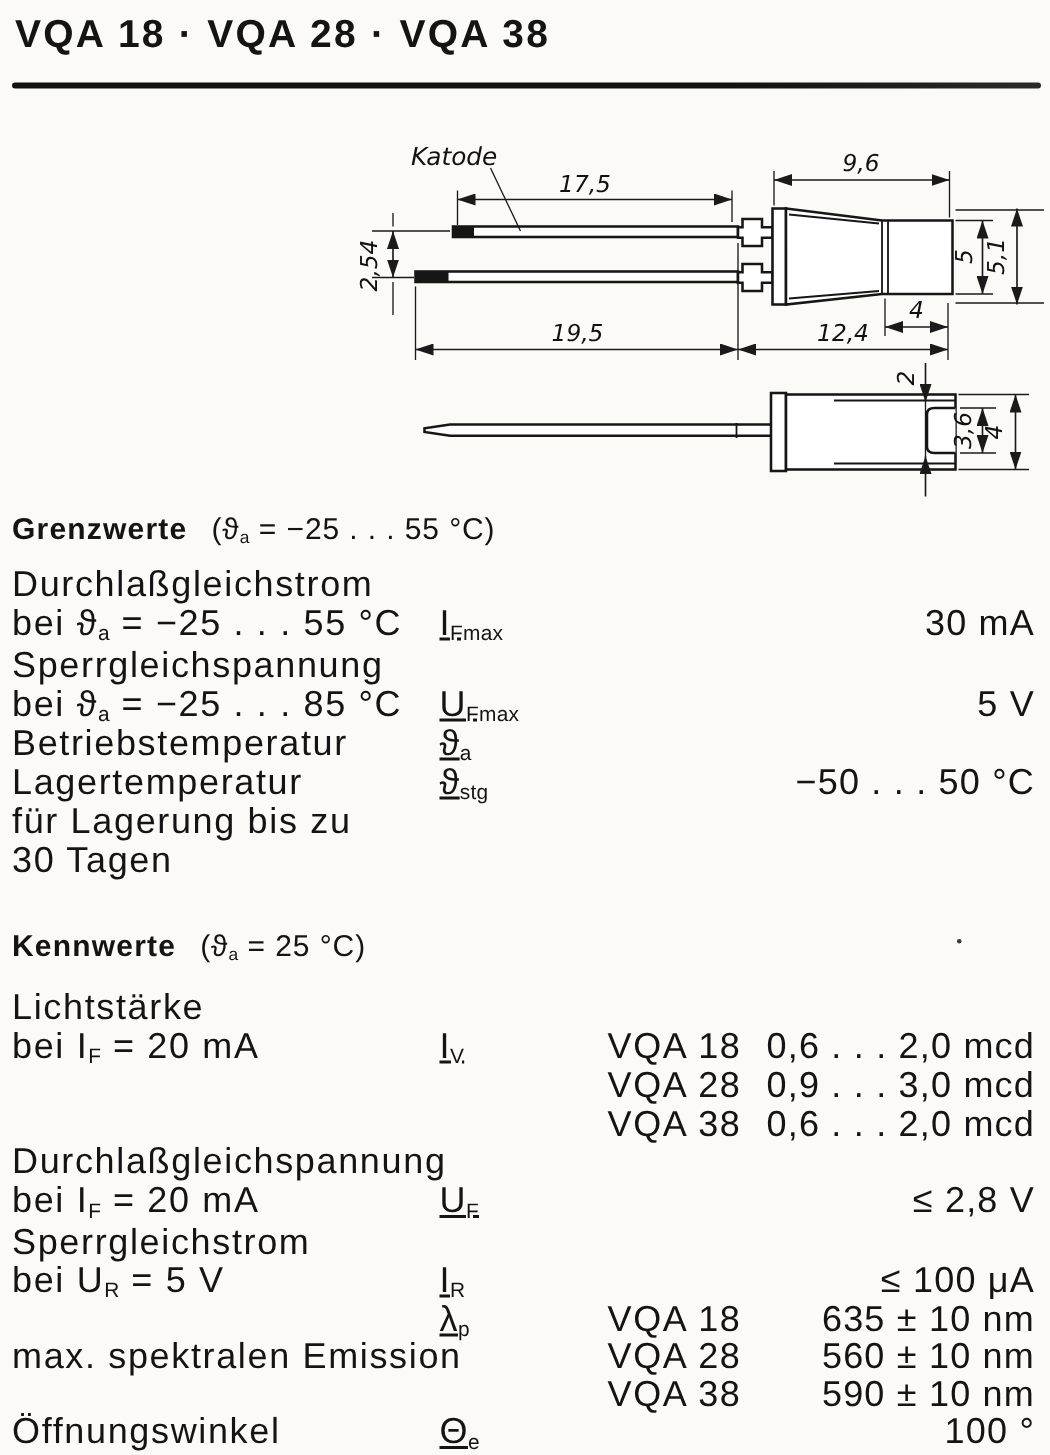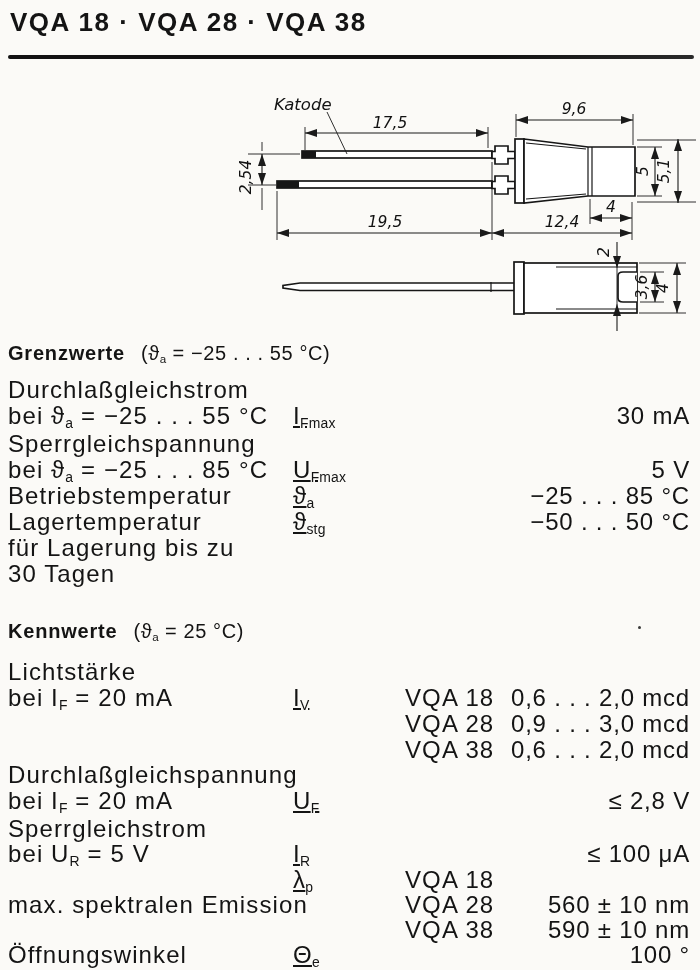--- a/index.html
+++ b/index.html
@@ -158,21 +158,20 @@
   <span class="c lbl"><span>Sperrgleichspannung</span><sub></sub><span></span></span>
 </div>
 <div class="line" style="top:456px">
   <span class="c lbl"><span>bei ϑ</span><sub>a</sub><span> = −25 . . . 85 °C</span></span>
   <span class="c sym"><span>U</span><sub>Fmax</sub></span>
   <span class="c val">5 V</span>
 </div>
 <div class="line" style="top:482px">
   <span class="c lbl"><span>Betriebstemperatur</span><sub></sub><span></span></span>
   <span class="c sym"><span>ϑ</span><sub>a</sub></span>
-  <span class="c val">−25 . . . 85 °C</span>
 </div>
 <div class="line" style="top:508px">
   <span class="c lbl"><span>Lagertemperatur</span><sub></sub><span></span></span>
   <span class="c sym"><span>ϑ</span><sub>stg</sub></span>
   <span class="c val">−50 . . . 50 °C</span>
 </div>
 <div class="line" style="top:534px">
   <span class="c lbl"><span>für Lagerung bis zu</span><sub></sub><span></span></span>
 </div>
 <div class="line" style="top:560px">
@@ -213,20 +212,21 @@
   <span class="c lbl"><span>Sperrgleichstrom</span><sub></sub><span></span></span>
 </div>
 <div class="line" style="top:840px">
   <span class="c lbl"><span>bei U</span><sub>R</sub><span> = 5 V</span></span>
   <span class="c sym"><span>I</span><sub>R</sub></span>
   <span class="c val">≤ 100 μA</span>
 </div>
 <div class="line" style="top:866px">
   <span class="c sym"><span>λ</span><sub>p</sub></span>
   <span class="c typ">VQA 18</span>
+  <span class="c val">635 ± 10 nm</span>
 </div>
 <div class="line" style="top:891px">
   <span class="c lbl"><span>max. spektralen Emission</span><sub></sub><span></span></span>
   <span class="c typ">VQA 28</span>
   <span class="c val">560 ± 10 nm</span>
 </div>
 <div class="line" style="top:916px">
   <span class="c typ">VQA 38</span>
   <span class="c val">590 ± 10 nm</span>
 </div>

